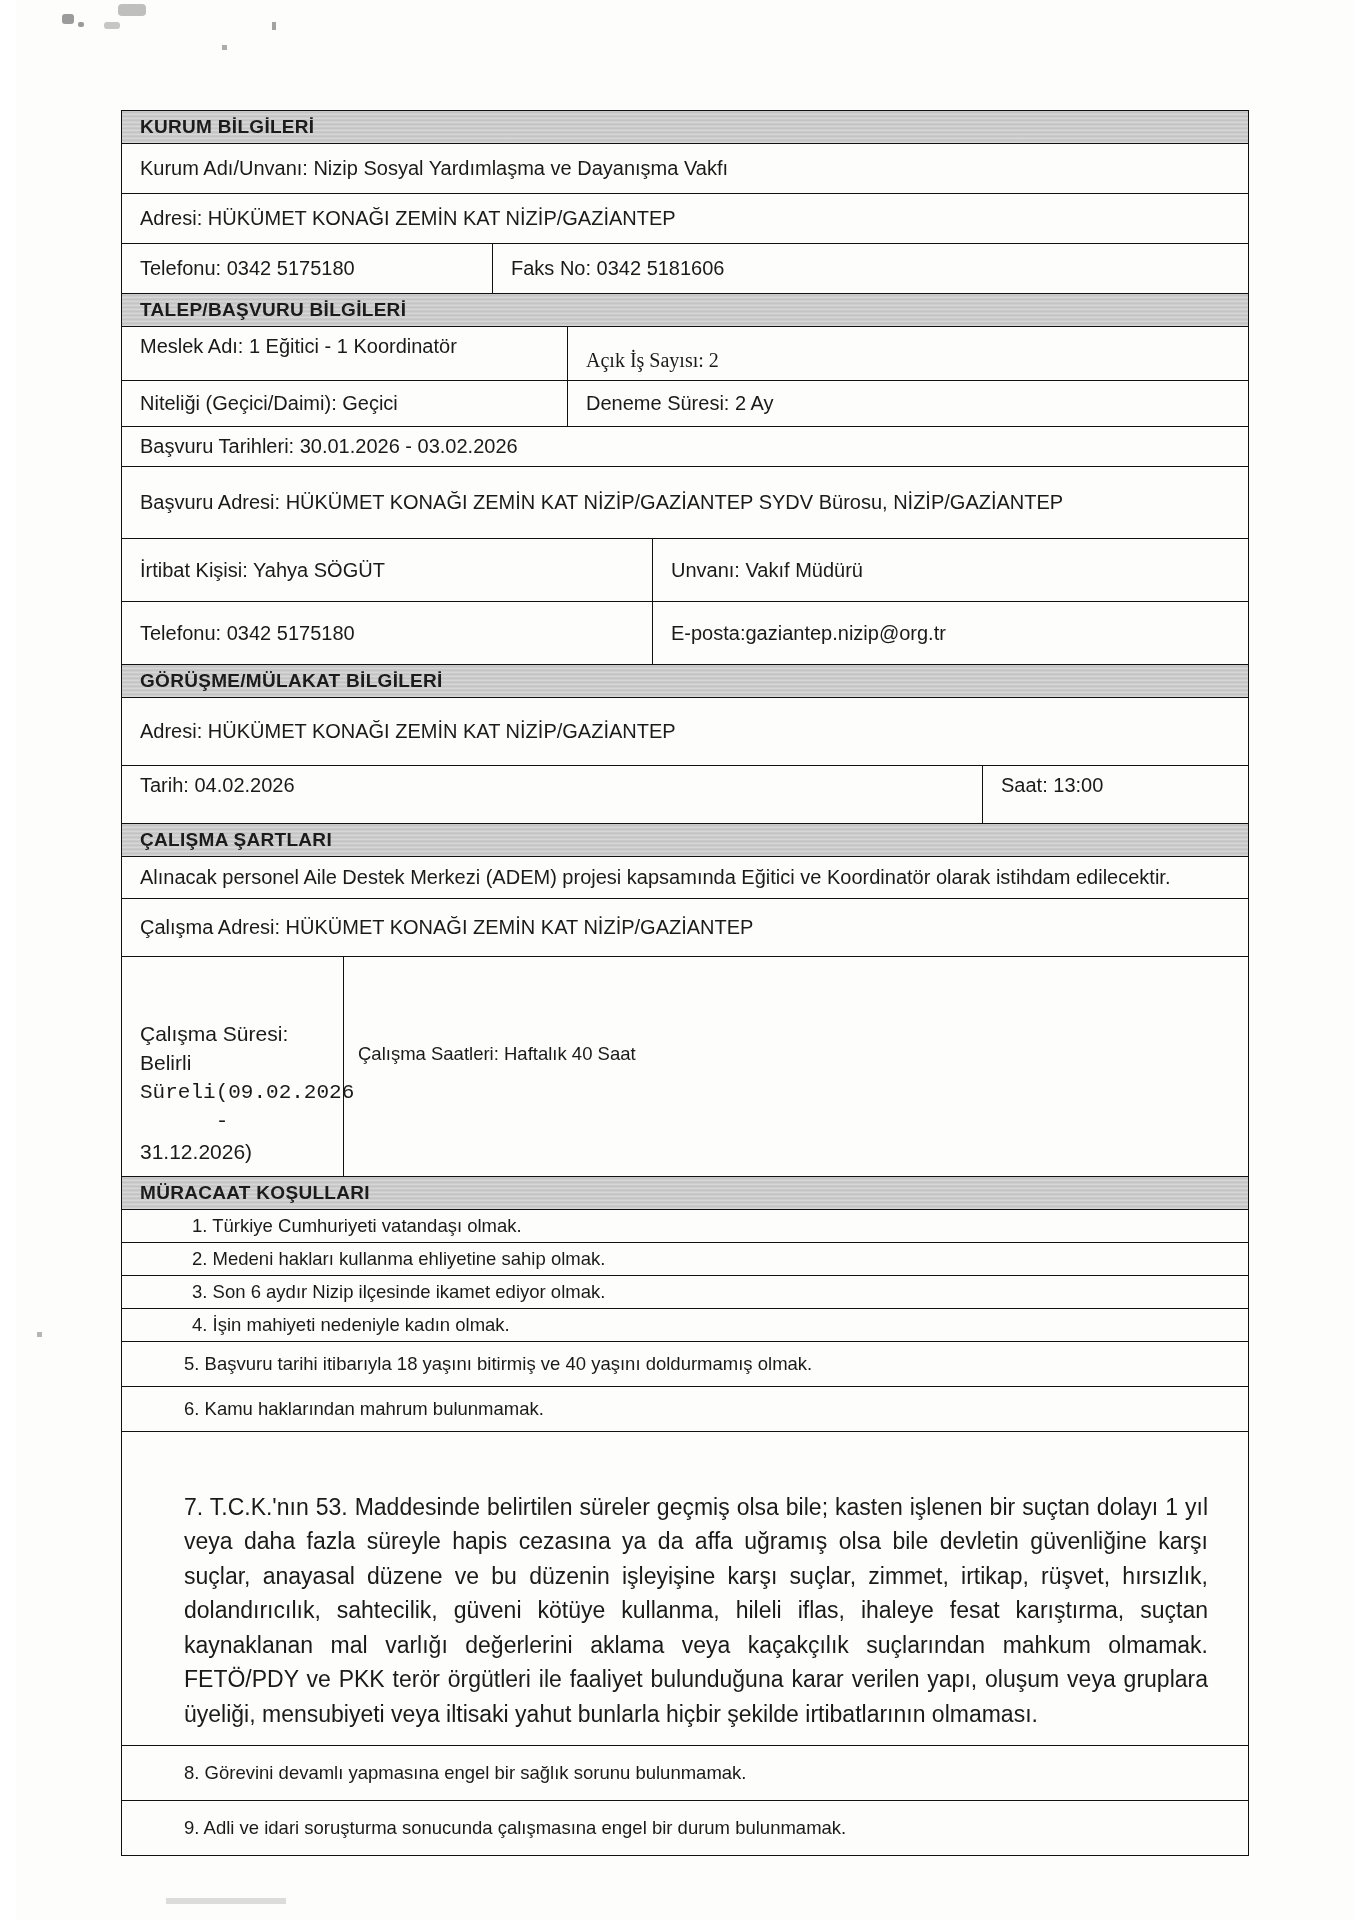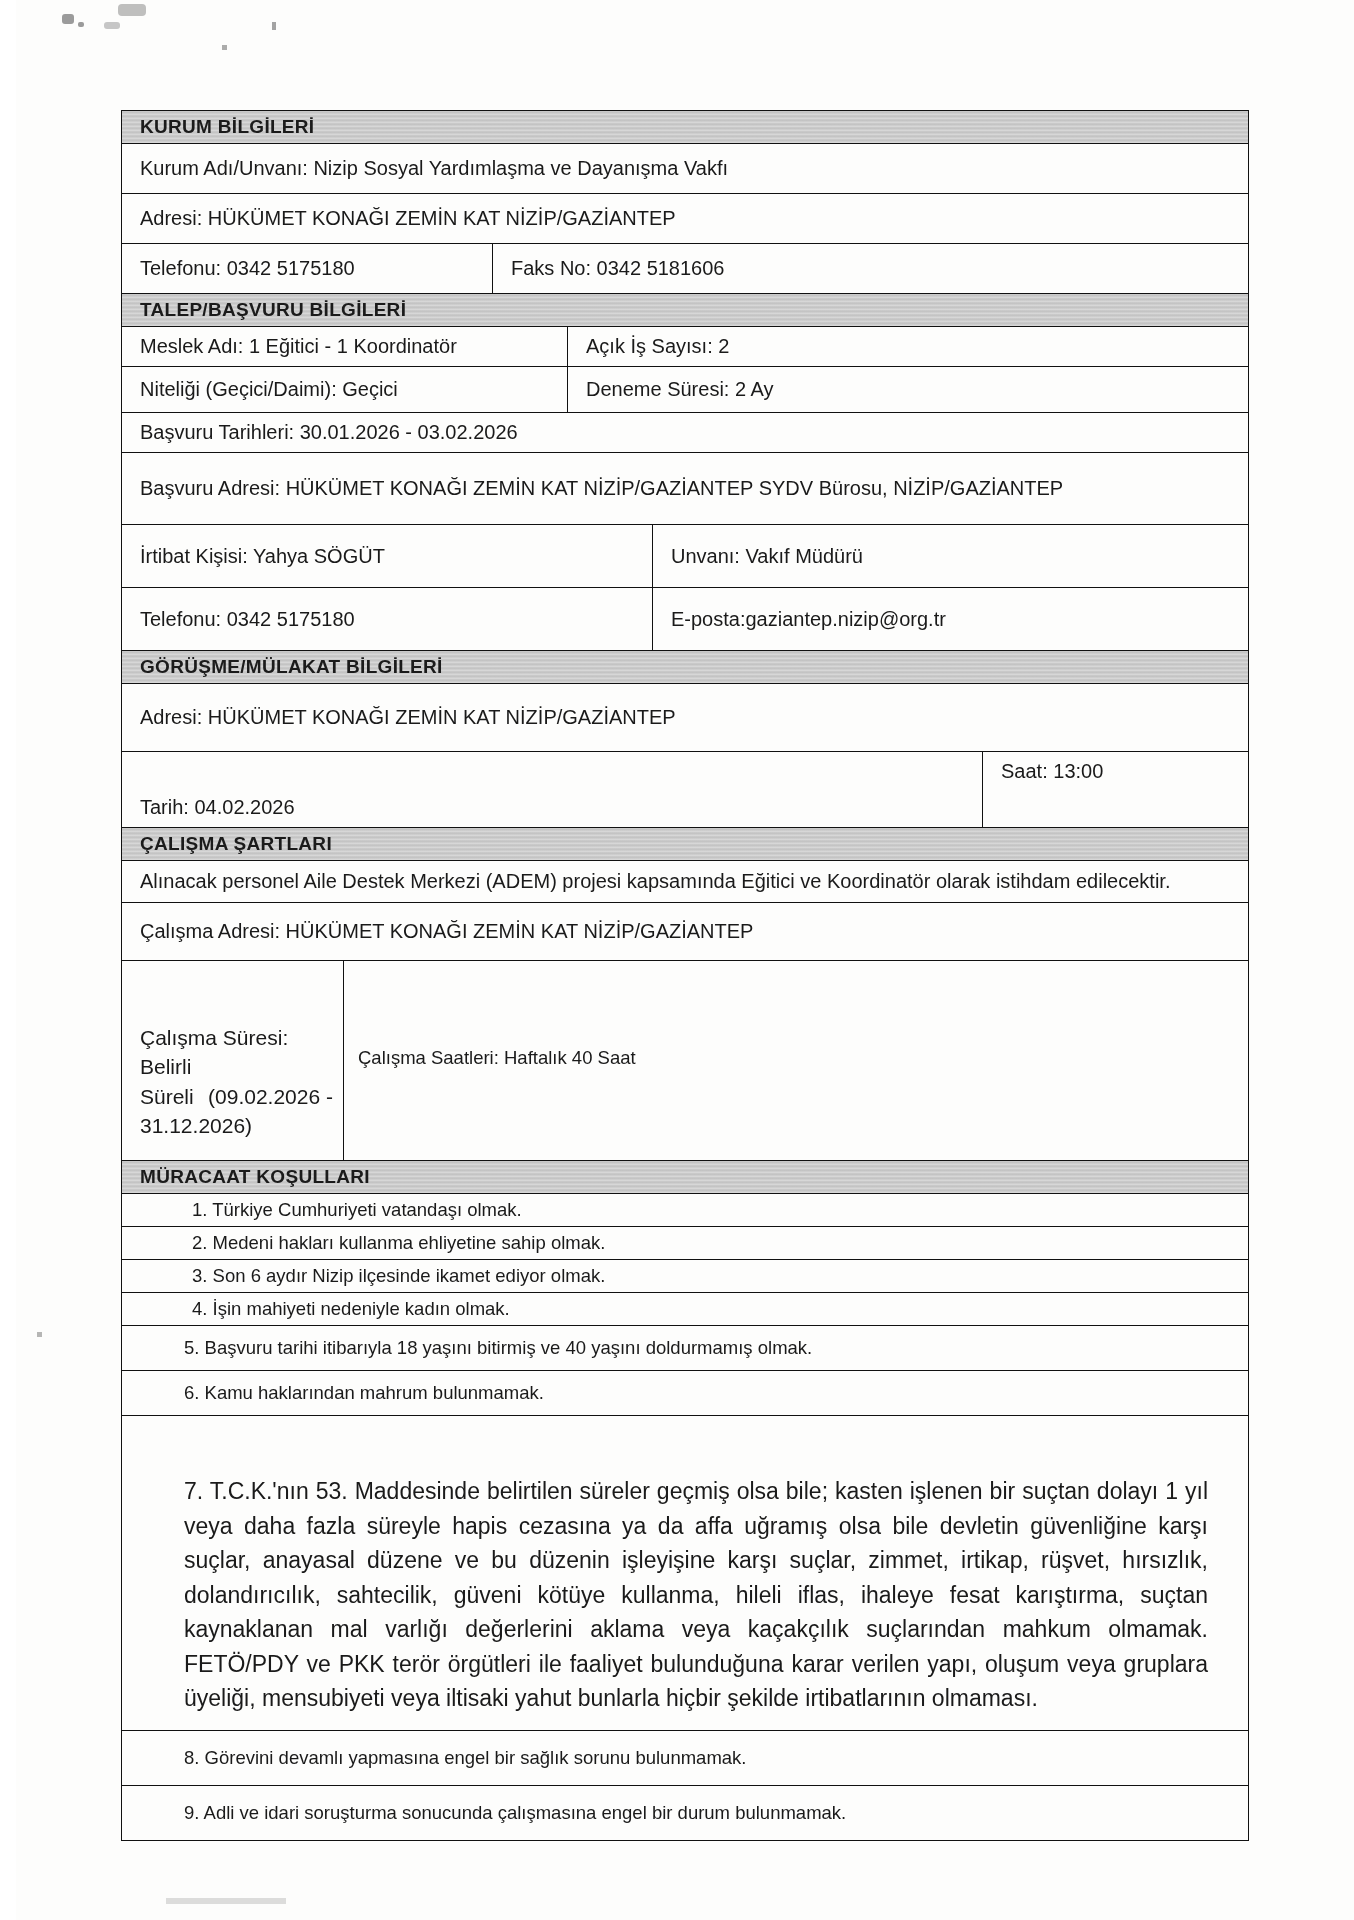--- a/index.html
+++ b/index.html
@@ -96,20 +96,21 @@
   .work-left {
     width: 222px;
     padding: 62px 10px 10px 18px;
     font-size: 21px;
     line-height: 1.4;
     box-sizing: border-box;
   }
   .work-left .justified {
     display: flex;
     justify-content: space-between;
+    font-family: Liberation Mono, monospace;
   }
   .work-right {
     flex: 1;
     padding: 86px 10px 10px 14px;
     font-size: 18.5px;
     box-sizing: border-box;
   }
   .big-para-box {
     min-height: 215px;
     padding-top: 58px;
@@ -143,21 +144,21 @@
 
     <div class="row split">
       <div class="cell" style="width:370px;">Telefonu: 0342 5175180</div>
       <div class="cell vline" style="flex:1;">Faks No: 0342 5181606</div>
     </div>
 
     <div class="hdr">TALEP/BAŞVURU BİLGİLERİ</div>
 
     <div class="row split">
       <div class="cell" style="width:445px;padding-top:6px;padding-bottom:6px;">Meslek Adı: 1 Eğitici  -  1 Koordinatör</div>
-      <div class="cell vline" style="flex:1;padding-top:6px;padding-bottom:6px;">Açık İş Sayısı: 2</div>
+      <div class="cell vline" style="flex:1;padding-top:20px;padding-bottom:6px;font-family:Liberation Serif, serif;">Açık İş Sayısı: 2</div>
     </div>
 
     <div class="row split">
       <div class="cell" style="width:445px;padding-top:9px;padding-bottom:9px;">Niteliği (Geçici/Daimi): Geçici</div>
       <div class="cell vline" style="flex:1;padding-top:9px;padding-bottom:9px;">Deneme Süresi: 2 Ay</div>
     </div>
 
     <div class="row">
       <div class="cell" style="padding-top:6px;padding-bottom:6px;">Başvuru Tarihleri: 30.01.2026 - 03.02.2026</div>
     </div>
@@ -176,21 +177,21 @@
       <div class="cell tall vline" style="flex:1;">E-posta:gaziantep.nizip@org.tr</div>
     </div>
 
     <div class="hdr">GÖRÜŞME/MÜLAKAT BİLGİLERİ</div>
 
     <div class="row">
       <div class="cell" style="padding-top:20px;padding-bottom:20px;">Adresi: HÜKÜMET KONAĞI ZEMİN KAT NİZİP/GAZİANTEP</div>
     </div>
 
     <div class="row split">
-      <div class="cell" style="width:860px;padding-top:6px;padding-bottom:6px;margin-top:36px;">Tarih: 04.02.2026</div>
+      <div class="cell" style="width:860px;padding-top:6px;padding-bottom:6px;">Tarih: 04.02.2026</div>
       <div class="cell vline" style="flex:1;padding-top:6px;padding-bottom:24px;">Saat: 13:00</div>
     </div>
 
     <div class="hdr">ÇALIŞMA ŞARTLARI</div>
 
     <div class="row">
       <div class="cell" style="padding-top:7px;padding-bottom:7px;">Alınacak personel Aile Destek Merkezi (ADEM) projesi kapsamında Eğitici ve Koordinatör olarak istihdam edilecektir.</div>
     </div>
 
     <div class="row">

